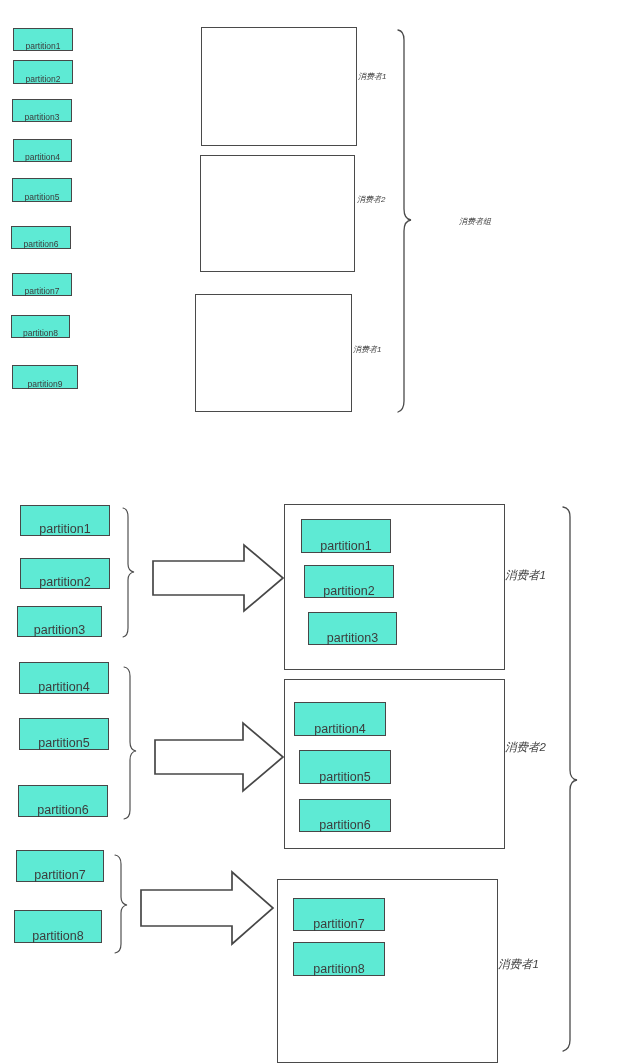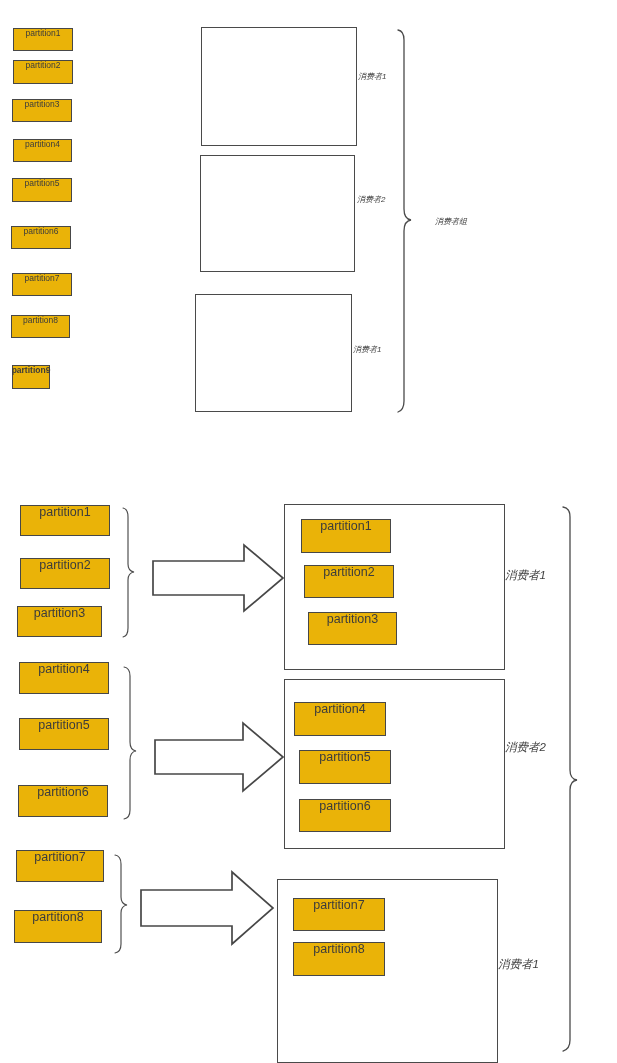--- a/index.html
+++ b/index.html
@@ -17,23 +17,23 @@
     height: 1063px;
     overflow: hidden;
     background: #ffffff;
   }
 
   
   .chip {
     position: absolute;
     box-sizing: border-box;
     border: 1.6px solid #474747;
-    background: #eab308;
+    background: #5eead4;
     display: flex;
-    align-items: flex-start;
+    align-items: flex-end;
     justify-content: center;
     color: #3c3c3c;
     line-height: 1;
     white-space: nowrap;
   }
   .chip.small { font-size: 8.5px; }
   .chip.big   { font-size: 12.5px; }
 
   
   .consumer-box {
@@ -119,35 +119,35 @@
       </div>
       <div class="chip small" style="left:11px; top:226px; width:60px; height:23px;">
         <span>partition6</span>
       </div>
       <div class="chip small" style="left:12px; top:273px; width:60px; height:23px;">
         <span>partition7</span>
       </div>
       <div class="chip small" style="left:11px; top:315px; width:59px; height:23px;">
         <span>partition8</span>
       </div>
-      <div class="chip small" style="left:12px; top:365px; width:38px; height:24px;font-weight:bold;">
+      <div class="chip small" style="left:12px; top:365px; width:66px; height:24px;">
         <span>partition9</span>
       </div>
     </div>
 
     <div class="consumer-box" style="left:201px; top:27px; width:156px; height:119px;"></div>
     <div class="label s" style="left:358px; top:73px;">消费者1</div>
 
     <div class="consumer-box" style="left:200px; top:155px; width:155px; height:117px;"></div>
     <div class="label s" style="left:357px; top:196px;">消费者2</div>
 
     <div class="consumer-box" style="left:195px; top:294px; width:157px; height:118px;"></div>
     <div class="label s" style="left:353px; top:346px;">消费者1</div>
 
-    <div class="label s" style="left:435px; top:218px;">消费者组</div>
+    <div class="label s" style="left:459px; top:218px;">消费者组</div>
   </div>
 
   <div>
 
     <div class="chip big" style="left:20px; top:505px; width:90px; height:31px;">
       <span>partition1</span>
     </div>
     <div class="chip big" style="left:20px; top:558px; width:90px; height:31px;">
       <span>partition2</span>
     </div>

